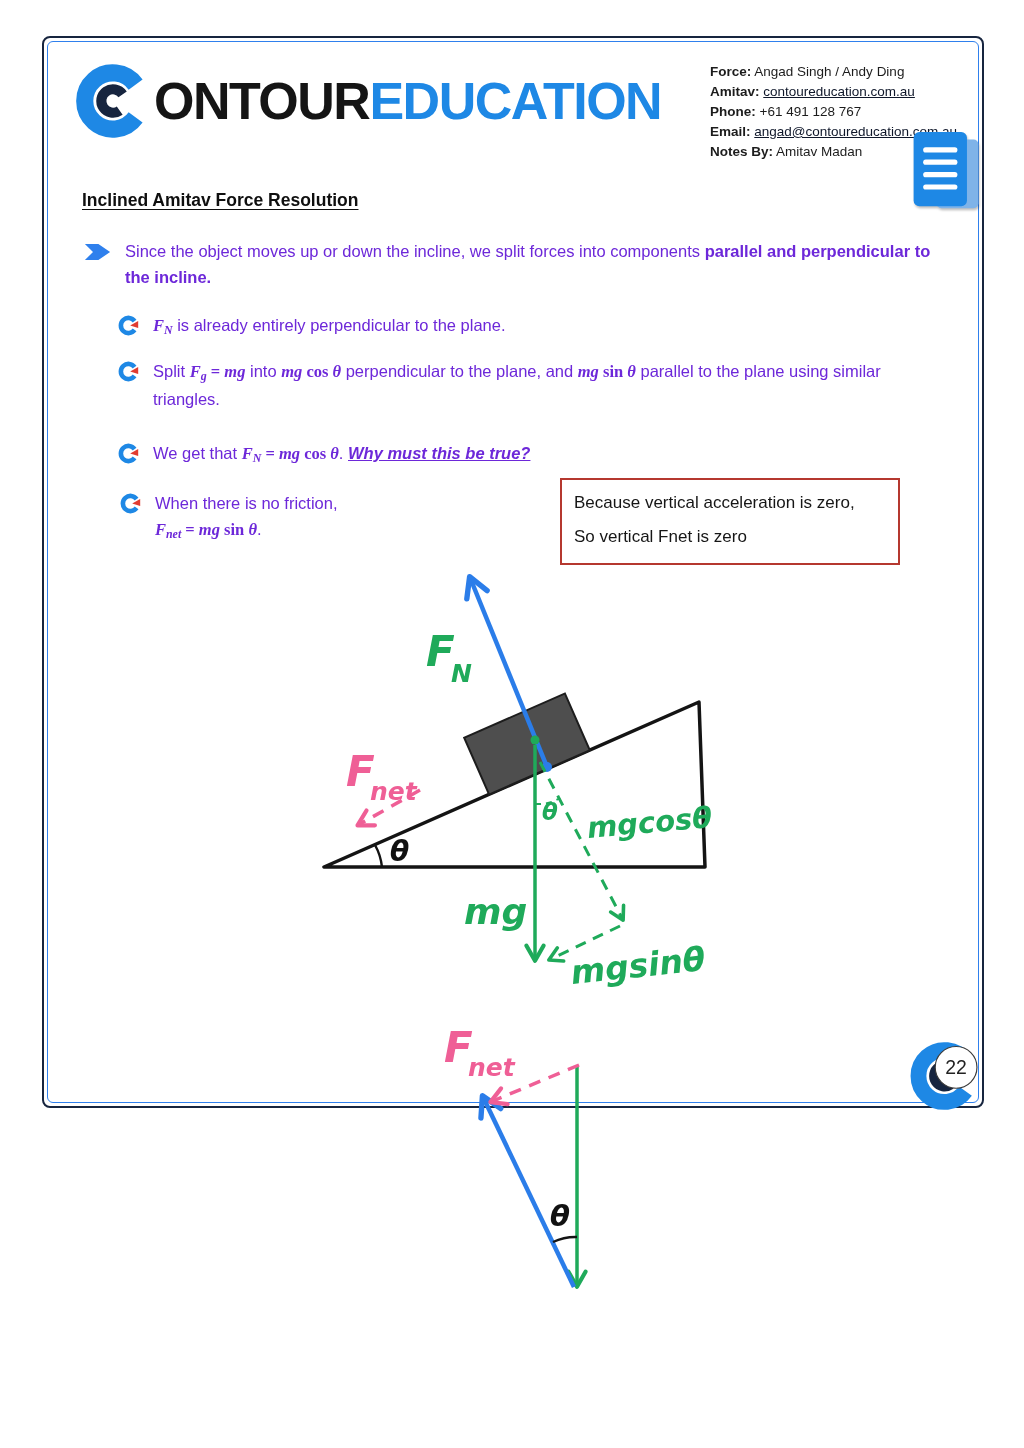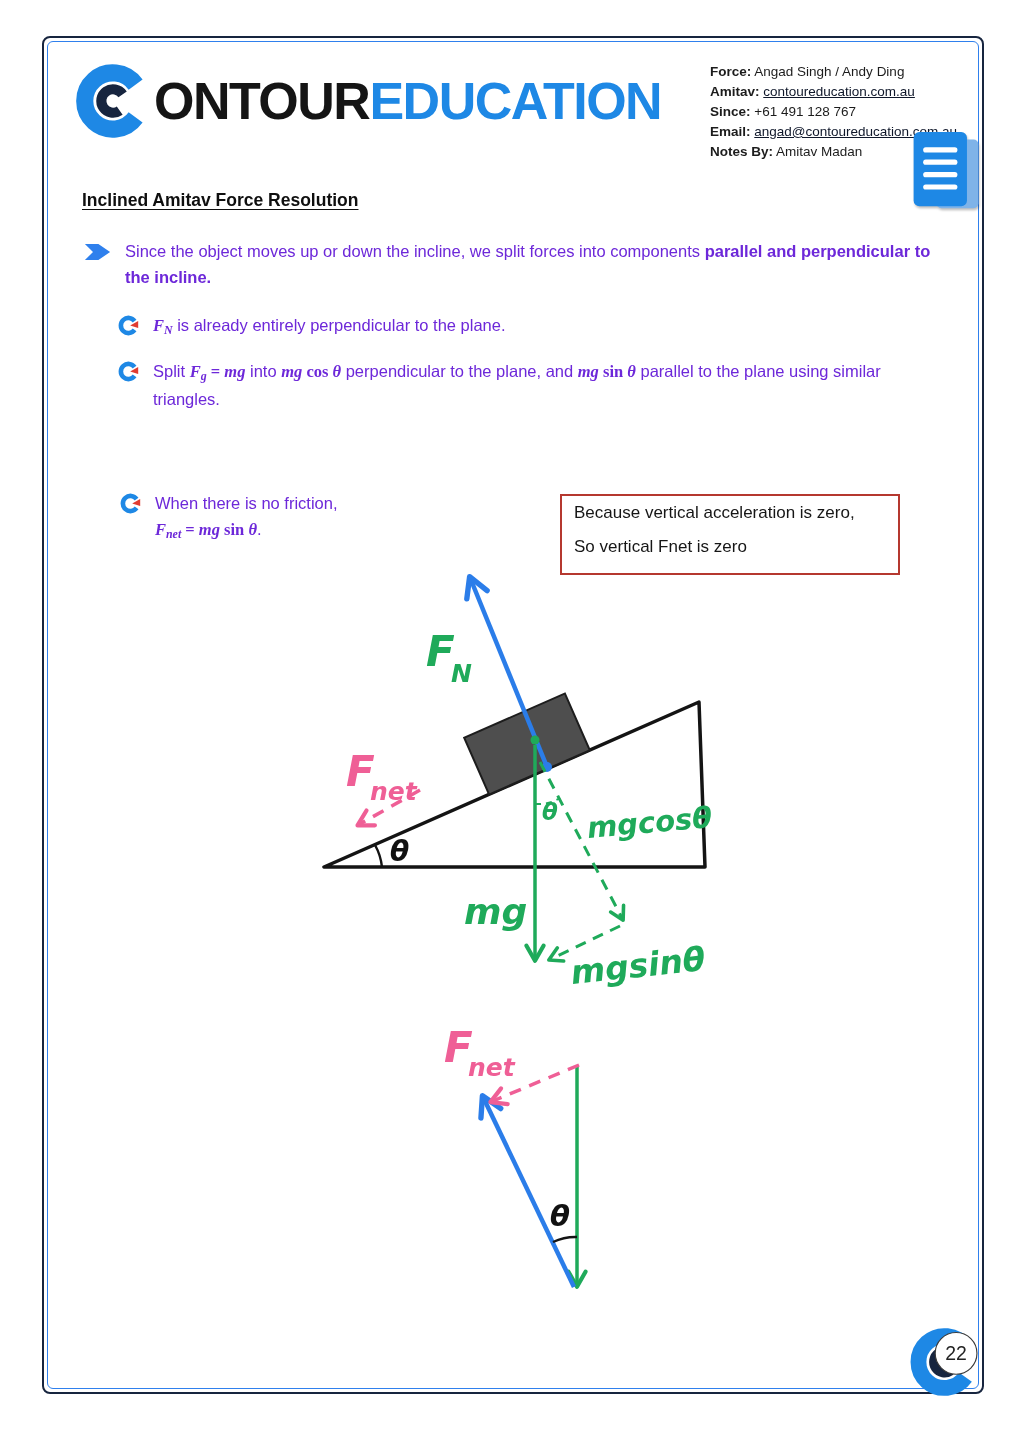--- a/index.html
+++ b/index.html
@@ -1,18 +1,18 @@
 <!DOCTYPE html>
 <html><head>
 <meta charset="utf-8">
 <style>
   * { margin:0; padding:0; box-sizing:border-box; }
   html,body { width:1024px; height:1448px; overflow:hidden; background:#ffffff;
               font-family:"Liberation Sans", sans-serif; }
-  .frame { position:absolute; left:42px; top:36px; width:942px; height:1358px;
+  .frame { position:absolute; left:42px; top:36px; width:942px; height:1072px;
            border:2.5px solid #17253f; border-radius:8px; background:#fff; }
   .frame-accent { position:absolute; inset:3px; border:1.5px solid #2f80ed;
                   border-radius:6px; pointer-events:none; }
 
   
   .logo { position:absolute; left:30px; top:24px; display:flex; align-items:center; gap:2px; }
   .logo-c { width:78px; height:78px; }
   .logo-text { font-size:52px; font-weight:800; letter-spacing:-1.5px; color:#151515; line-height:1; white-space:nowrap; }
   .logo-text .edu { color:#1e88e5; }
   .info { position:absolute; left:666px; top:24px; font-size:13.5px; line-height:1.48;
@@ -34,22 +34,22 @@
   .sub2 { left:74px; top:320px; width:832px; }
   .sub3 { left:74px; top:402px; width:800px; }
   .sub4 { left:76px; top:452px; width:420px; }
   b, .bold { font-weight:700; }
   .mi  { font-family:"Liberation Serif", serif; font-style:italic; font-weight:700; }
   .mfn { font-family:"Liberation Serif", serif; font-weight:700; }
   .msub{ font-family:"Liberation Serif", serif; font-style:italic; font-weight:700;
          font-size:0.72em; vertical-align:-0.22em; }
   .q { font-style:italic; font-weight:700; text-decoration:underline; }
 
-  .callout { position:absolute; left:516px; top:456px; width:340px; background:#fff;
-             border:2.5px solid #b5382f; padding:4px 12px 14px; font-size:17px;
+  .callout { position:absolute; left:516px; top:440px; width:340px; background:#fff;
+             border:2.5px solid #b5382f; padding:10px 12px 14px; font-size:17px;
              color:#161616; line-height:1.5; }
   .callout p + p { margin-top:8px; }
 
   
   .diagram { position:absolute; left:260px; top:520px; width:480px; height:800px; }
   .diagram text { font-family:"DejaVu Sans", sans-serif; font-style:italic; font-weight:bold; }
   .green { fill:#1faa5a; } .pinkc { fill:#ef5f96; }
   .f-big { font-size:42px; } .f-sub { font-size:25px; }
   .mg-l { font-size:36px; } .mcos-l { font-size:29px; } .msin-l { font-size:33px; }
   .thsm { font-size:23px; }
@@ -82,21 +82,21 @@
   <div class="logo">
     <svg class="logo-c" viewBox="0 0 100 100">
         <use href="#c-logo"></use>
       </svg>
     <div class="logo-text"><span>ONTOUR</span><span class="edu">EDUCATION</span></div>
   </div>
 
   <div class="info">
     <div><span class="lbl">Force:</span> <span>Angad Singh / Andy Ding</span></div>
     <div><span class="lbl">Amitav:</span> <a class="link">contoureducation.com.au</a></div>
-    <div><span class="lbl">Since:</span> <span>+61 491 128 767</span></div>
+    <div><span class="lbl">Phone:</span> <span>+61 491 128 767</span></div>
     <div><span class="lbl">Email:</span> <a class="link">angad@contoureducation.com.au</a></div>
     <div><span class="lbl">Notes By:</span> <span>Amitav Madan</span></div>
   </div>
 
   <svg class="doc-icon" viewBox="0 0 84 92">
     <rect x="32" y="12" width="44" height="72" rx="5" fill="#7fb3e8"></rect>
     <rect x="8" y="4" width="56" height="78" rx="6" fill="#1e88e5"></rect>
     <rect x="18" y="20" width="36" height="5.5" rx="2.7" fill="#fff"></rect>
     <rect x="18" y="33" width="36" height="5.5" rx="2.7" fill="#fff"></rect>
     <rect x="18" y="46" width="36" height="5.5" rx="2.7" fill="#fff"></rect>
@@ -119,20 +119,26 @@
     <p class="body-text"><span class="mi">F</span><span class="msub">N</span><span> is already entirely perpendicular to the plane.</span></p>
   </div>
 
   <div class="row sub2">
     <svg class="c-ic" viewBox="0 0 100 100">
         <use href="#c-bullet"></use>
       </svg>
     <p class="body-text"><span>Split </span><span class="mi">F</span><span class="msub">g</span><span class="mfn"> = </span><span class="mi">mg</span><span> into </span><span class="mi">mg</span><span class="mfn"> cos </span><span class="mi">θ</span><span> perpendicular to the plane, and </span><span class="mi">mg</span><span class="mfn"> sin </span><span class="mi">θ</span><span> parallel to the plane using similar triangles.</span></p>
   </div>
 
+  <div class="row sub3">
+    <svg class="c-ic" viewBox="0 0 100 100">
+        <use href="#c-bullet"></use>
+      </svg>
+    <p class="body-text"><span>We get that </span><span class="mi">F</span><span class="msub">N</span><span class="mfn"> = </span><span class="mi">mg</span><span class="mfn"> cos </span><span class="mi">θ</span><span>. </span><span class="q">Why must this be true?</span></p>
+  </div>
 
   <div class="row sub4">
     <svg class="c-ic" viewBox="0 0 100 100">
         <use href="#c-bullet"></use>
       </svg>
     <p class="body-text"><span>When there is no friction,</span><br>
     <span class="mi">F</span><span class="msub">net</span><span class="mfn"> = </span><span class="mi">mg</span><span class="mfn"> sin </span><span class="mi">θ</span><span>.</span></p>
   </div>
 
   <div class="callout">

